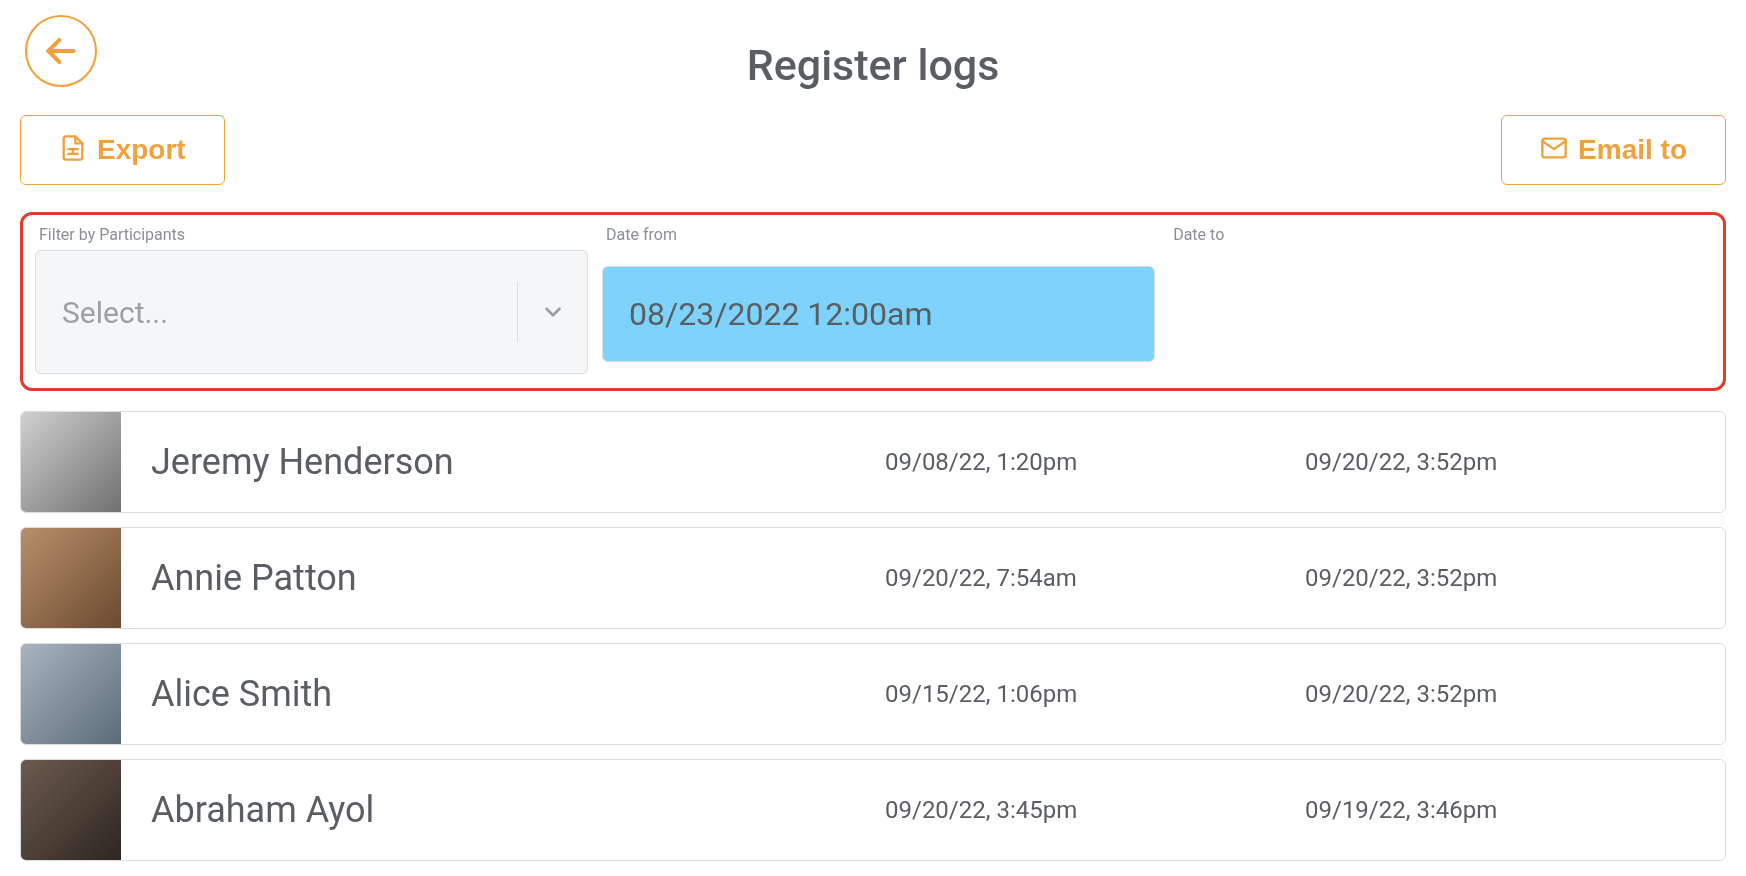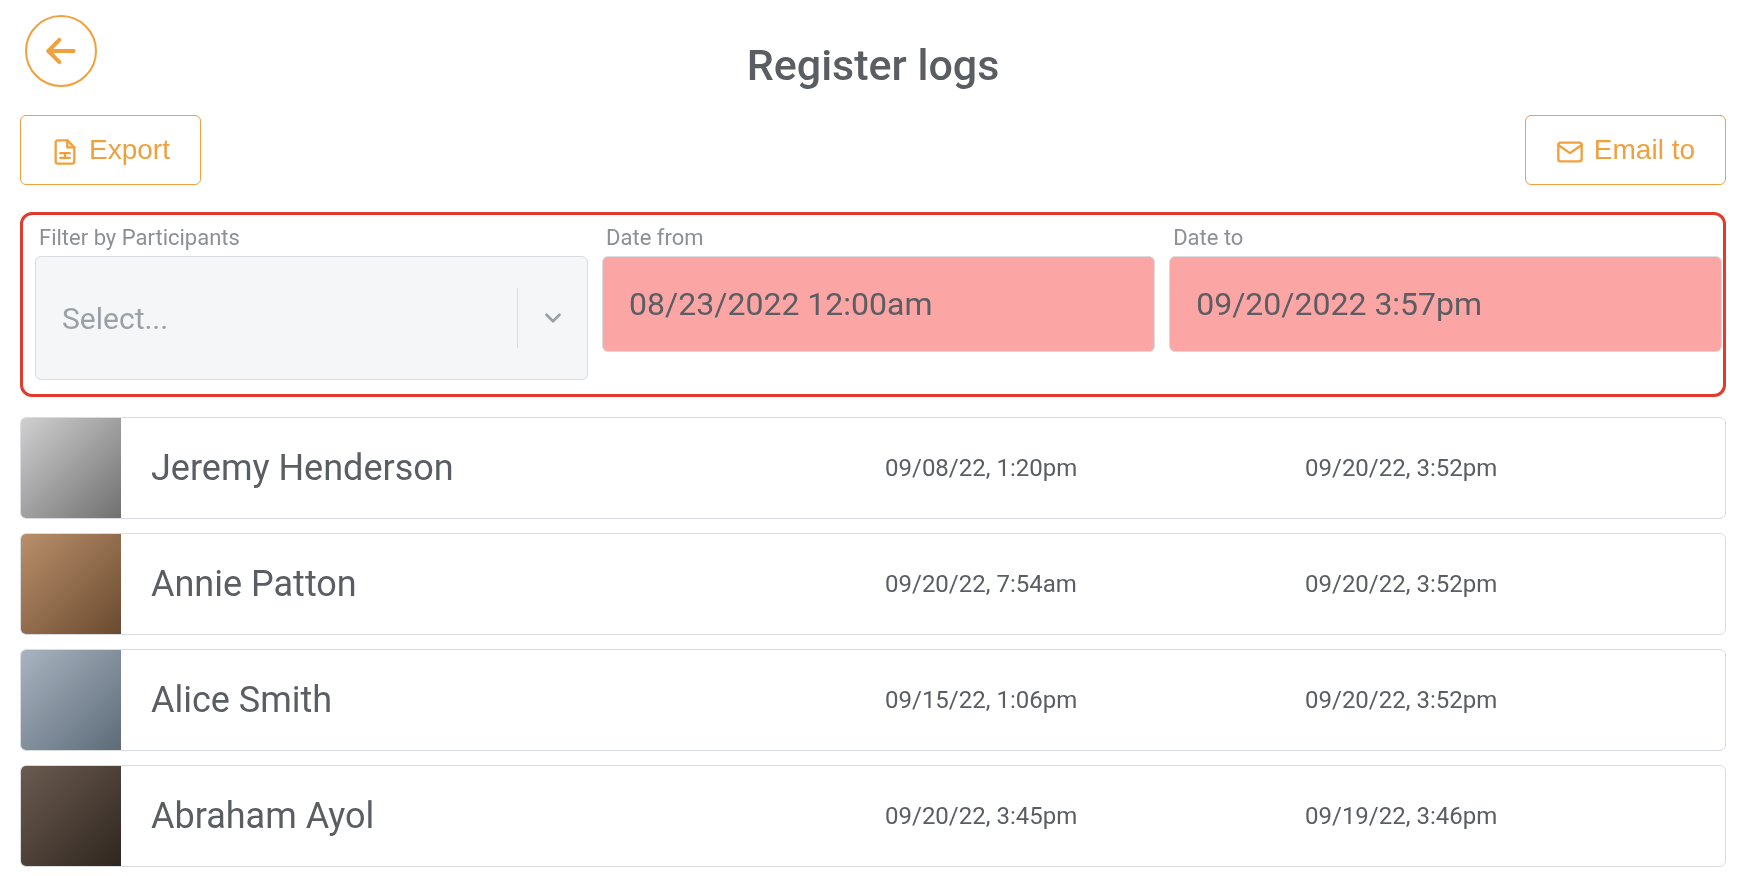--- a/index.html
+++ b/index.html
@@ -46,26 +46,26 @@
     .toolbar {
       display: flex;
       justify-content: space-between;
       padding: 15px 20px;
     }
     .btn {
       border: 1.5px solid #f0a03c;
       background: #fff;
       color: #f0a03c;
       border-radius: 6px;
-      padding: 18px 30px;
+      padding: 18px 38px;
       font-size: 28px;
-      font-weight: 400;
+      font-weight: 700;
       cursor: pointer;
       display: flex;
-      align-items: flex-end;
+      align-items: flex-start;
       gap: 10px;
     }
     .btn svg {
       width: 28px;
       height: 28px;
       stroke: #f0a03c;
       fill: none;
     }
     .filter-row {
       margin: 12px 20px 20px 20px;
@@ -74,21 +74,21 @@
       padding: 10px 12px 14px 12px;
       display: grid;
       grid-template-columns: 33% 33% 33%;
       gap: 14px;
     }
     .filter-group {
       display: flex;
       flex-direction: column;
     }
     .filter-label {
-      font-size: 22px;
+      font-size: 16px;
       color: #8c8f94;
       margin-bottom: 6px;
       padding-left: 4px;
     }
     .select-box {
       display: flex;
       border: 1px solid #d9dce0;
       border-radius: 6px;
       background: #f5f6f7;
       height: 124px;
@@ -109,27 +109,28 @@
       justify-content: center;
     }
     .select-caret svg {
       width: 26px;
       height: 26px;
       stroke: #9aa0a6;
     }
     .input-box {
       border: 1px solid #d9dce0;
       border-radius: 6px;
-      background: #fca5a5;
+      background: #7dd3fc;
       height: 96px;
       font-size: 32px;
       color: #5a5e63;
       padding-left: 26px;
       display: flex;
       align-items: center;
+      margin-top: 16px;
     }
     .list {
       padding: 0 20px;
     }
     .row {
       display: grid;
       grid-template-columns: 100px 1fr 420px 420px;
       align-items: center;
       border: 1px solid #d9dce0;
       border-radius: 6px;
@@ -212,23 +213,20 @@
 
   <div class="filter-group">
     <div class="filter-label">Date from</div>
     <div class="input-box">
       <span>08/23/2022 12:00am</span>
     </div>
   </div>
 
   <div class="filter-group">
     <div class="filter-label">Date to</div>
-    <div class="input-box">
-      <span>09/20/2022 3:57pm</span>
-    </div>
   </div>
 </div>
 
 <div class="list">
   <div class="row">
     <div class="avatar grayscale"></div>
     <div class="name">Jeremy Henderson</div>
     <div class="date-cell">09/08/22, 1:20pm</div>
     <div class="date-cell">09/20/22, 3:52pm</div>
   </div>

